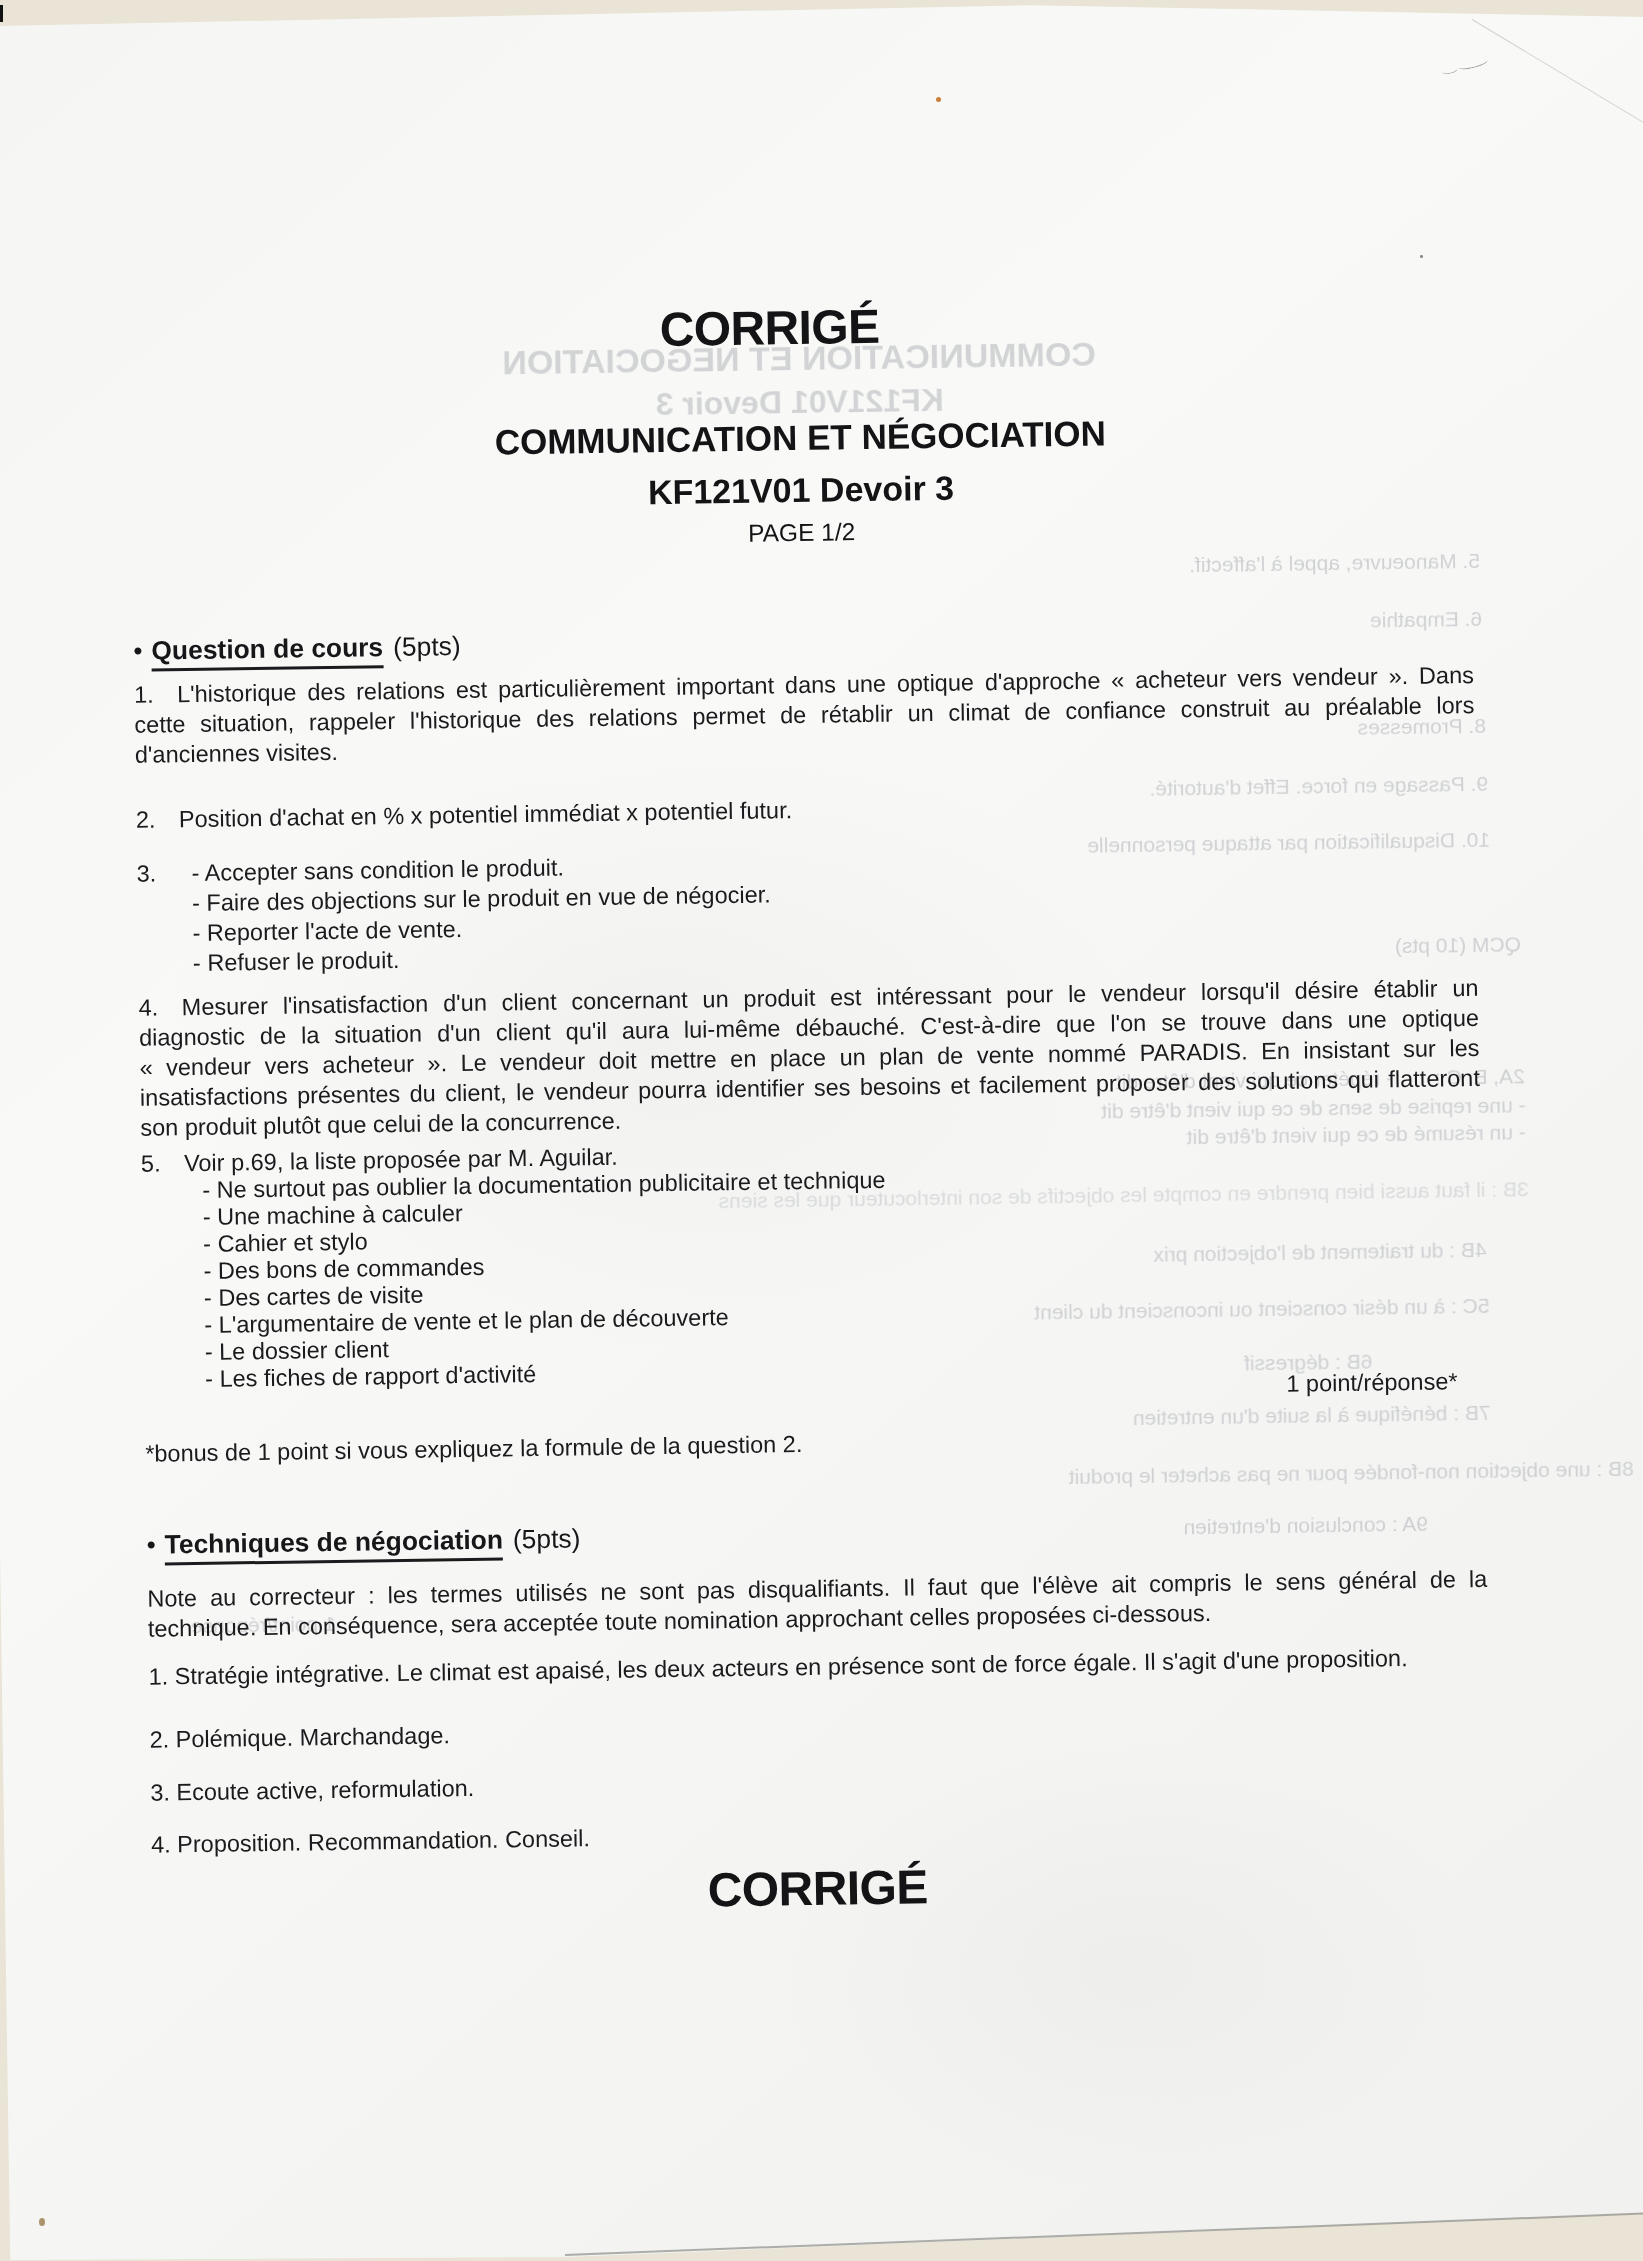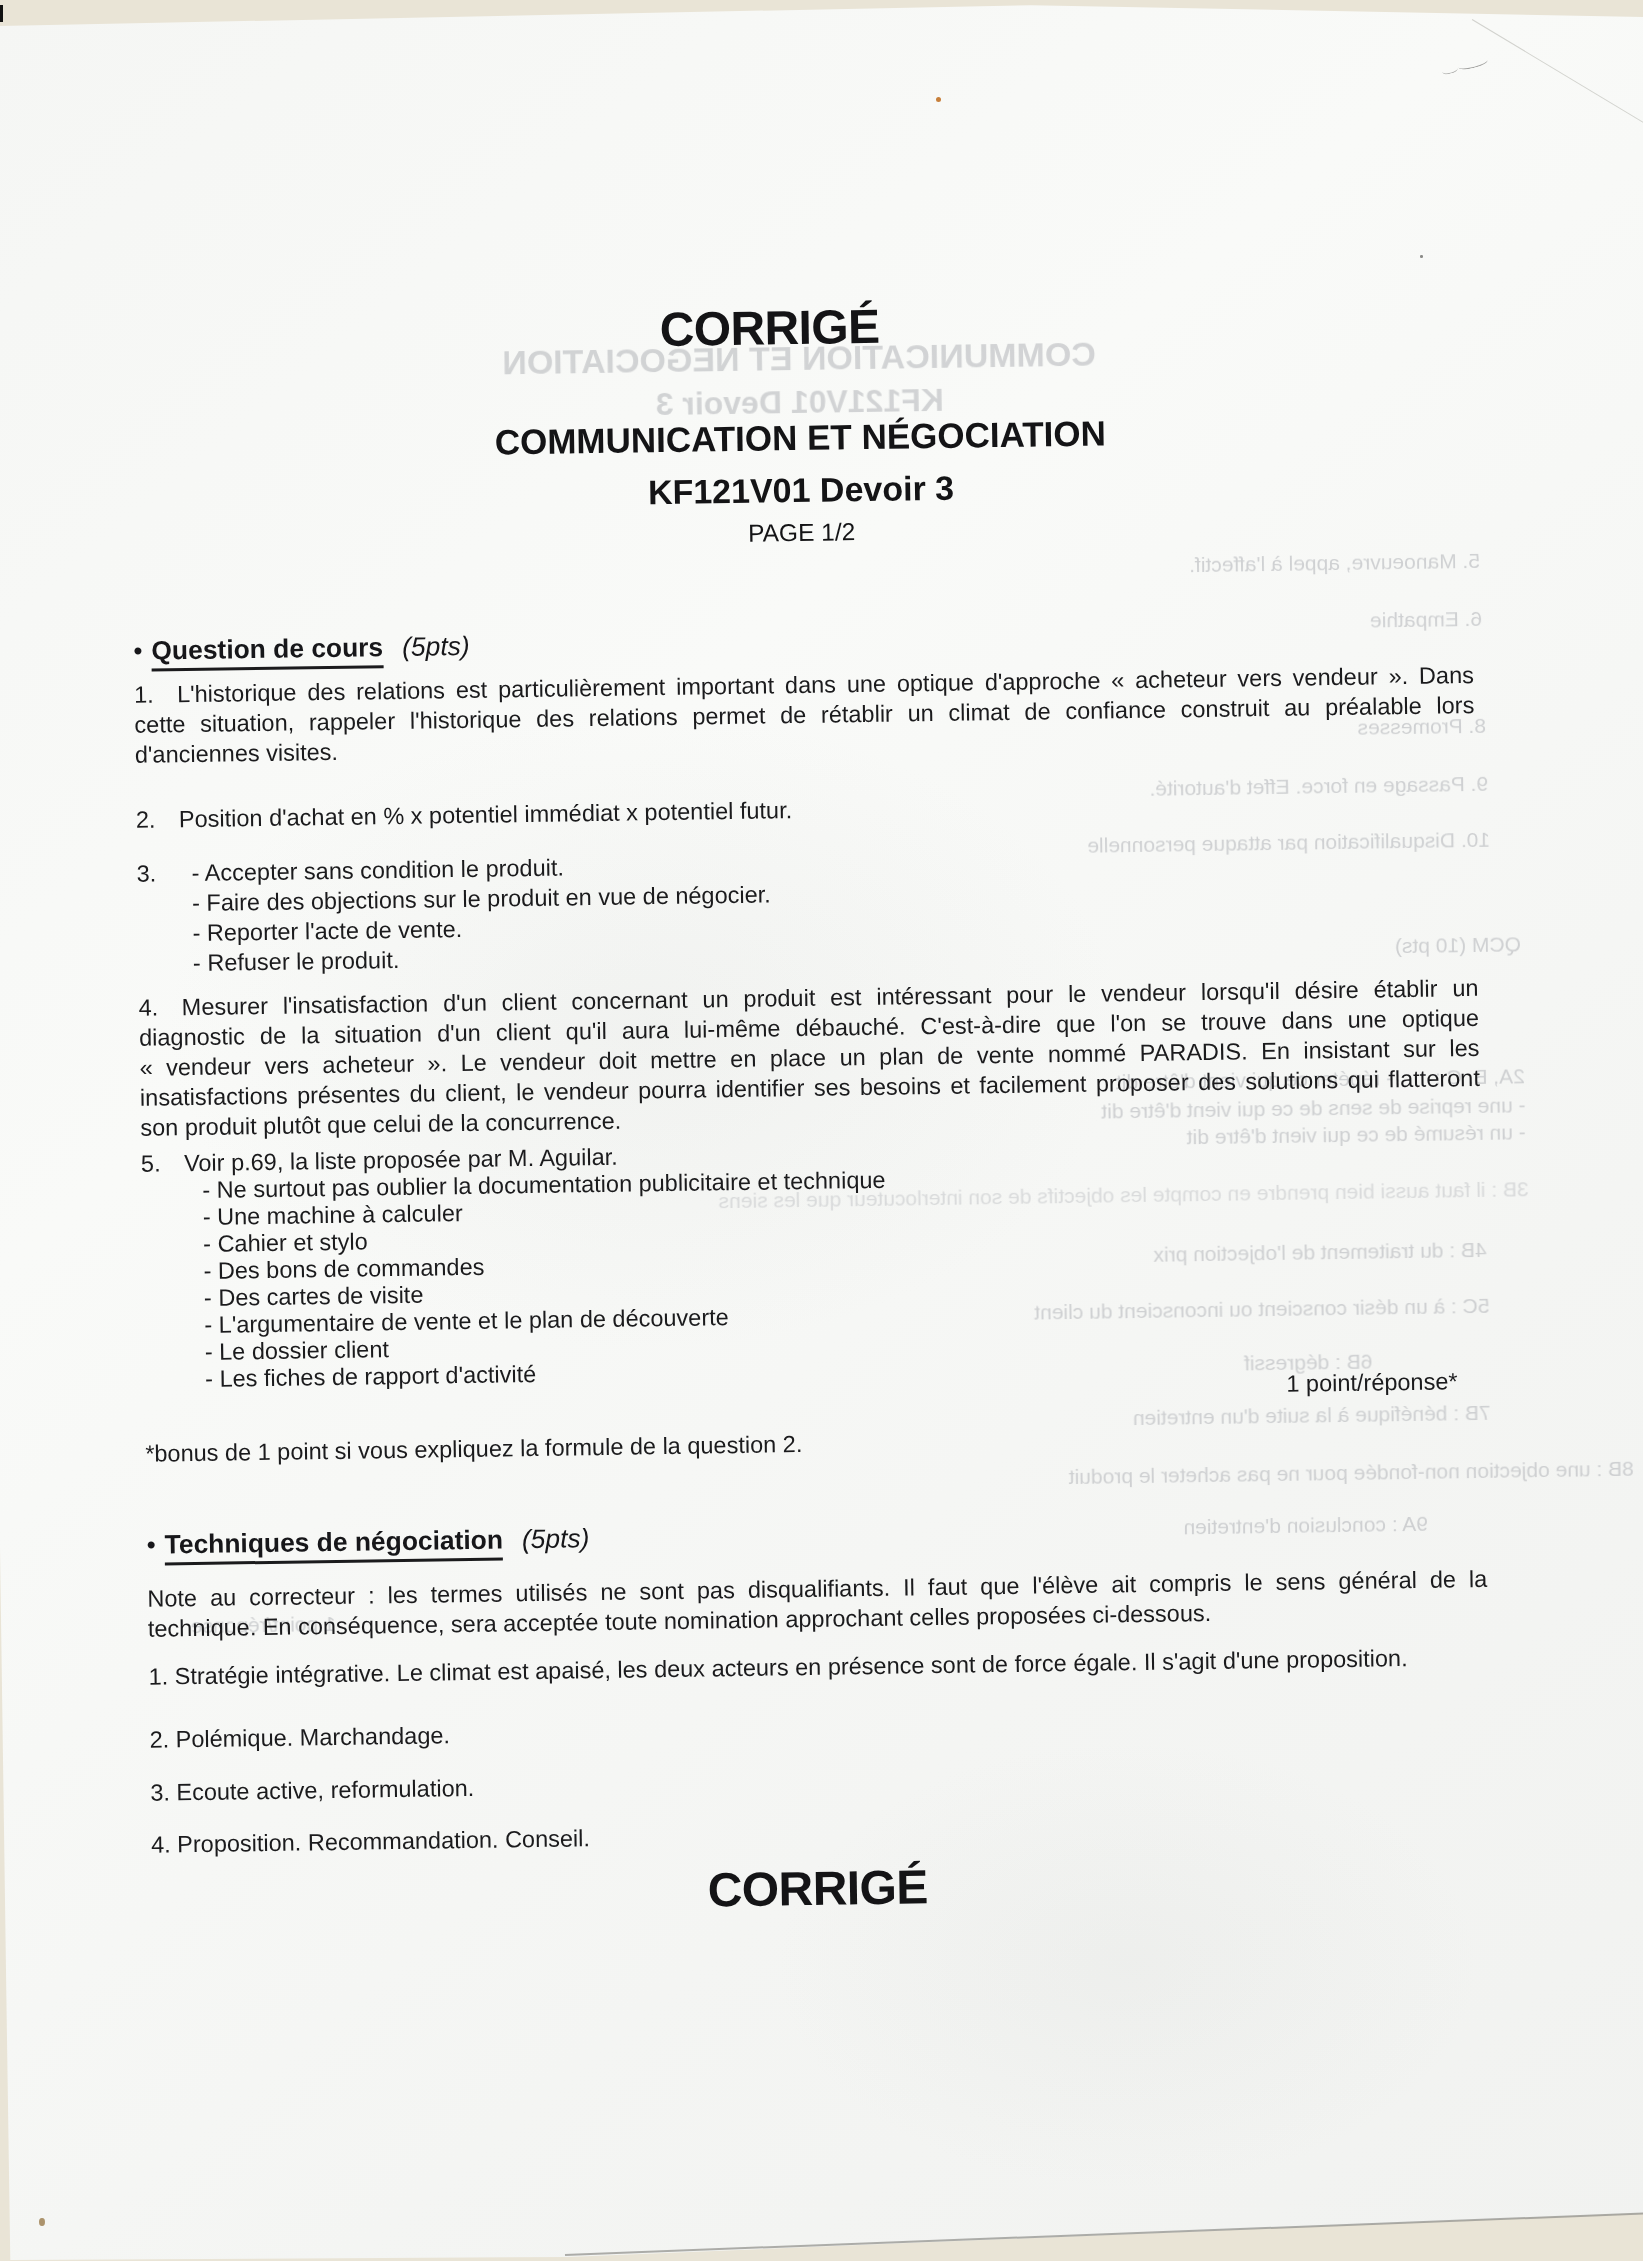--- a/index.html
+++ b/index.html
@@ -23,21 +23,21 @@
   .just{text-align:justify;text-align-last:justify;}
   .nowrap{white-space:nowrap;}
   .stamp{position:absolute;font-weight:700;font-size:48px;letter-spacing:-0.6px;color:#141416;white-space:nowrap;}
   .hdr{position:absolute;left:139px;top:427px;width:1340px;text-align:center;color:#141416;}
   .hdr .t1{font-weight:700;font-size:35px;line-height:40px;}
   .hdr .t2{font-weight:700;font-size:34px;line-height:37px;margin-top:14px;}
   .hdr .t3{font-size:24.5px;line-height:28px;margin-top:10.3px;}
   .sechead{font-size:26.4px;color:#17171a;}
   .sechead .bullet{font-size:26px;margin-right:9px;}
   .sechead .hlabel{font-weight:700;border-bottom:3.2px solid #1b1b1d;padding-bottom:2.6px;}
-  .sechead .hpts{margin-left:19px;font-style:italic;}
+  .sechead .hpts{margin-left:10px;}
   .num{position:absolute;left:0;top:0;}
   .sublist{line-height:27px;}
   .ghost{
     position:absolute;color:#b7b9bd;opacity:.62;transform:scaleX(-1);
     filter:blur(0.5px);font-size:21px;white-space:nowrap;
   }
   .ghost-hdr{
     position:absolute;left:139px;width:1340px;text-align:center;
     color:#b3b5b9;opacity:.55;transform:scaleX(-1);filter:blur(0.6px);
     font-weight:700;white-space:nowrap;

